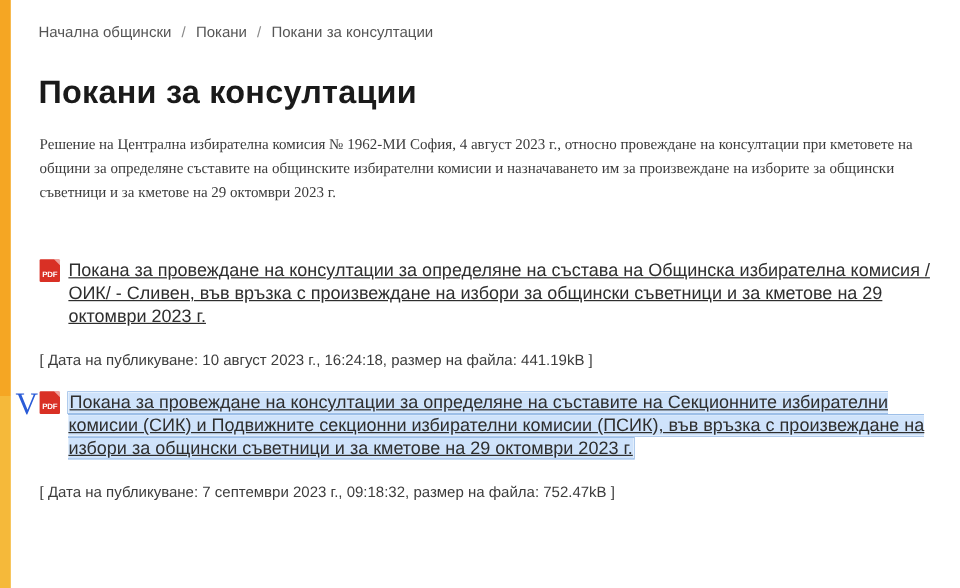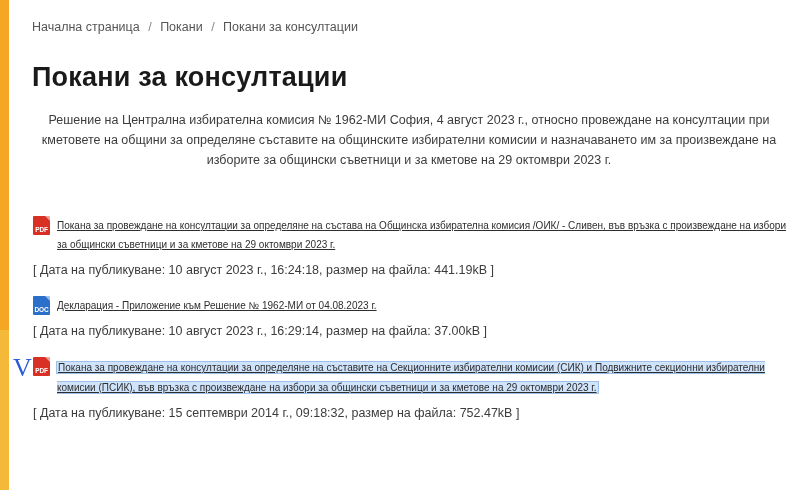--- a/index.html
+++ b/index.html
@@ -72,21 +72,22 @@
     letter-spacing: 0.2px;
   }
   .intro {
     position: absolute;
     left: 24px;
     top: 110px;
     width: 752px;
     font-size: 12.5px;
     line-height: 20px;
     color: #3c3c3c;
-    text-align: center;
+    text-align: left;
+    font-family: Liberation Serif, serif;
   }
   .doc-list {
     position: absolute;
     left: 24px;
     top: 216px;
     width: 755px;
   }
   .doc-item {
     position: relative;
     margin-bottom: 16px;
@@ -117,31 +118,31 @@
     text-align: center;
     font-size: 6.5px;
     font-weight: bold;
     color: #ffffff;
     letter-spacing: -0.2px;
     font-family: "Liberation Sans", sans-serif;
   }
   .icon-pdf { background: #d93025; }
   .icon-doc { background: #2a6fc9; }
   .doc-title {
-    font-size: 10px;
+    font-size: 15px;
     line-height: 19px;
     color: #2e2e2e;
     display: block;
   }
   .doc-meta {
     font-size: 12.5px;
     line-height: 19px;
     color: #3c3c3c;
     display: block;
-    margin-top: 7px;
+    margin-top: 18px;
     margin-left: -24px;
   }
   .doc-item.selected .doc-title {
     background: #cfe3fb;
     box-shadow: 0 0 0 1px #9dbfe8;
     display: inline;
     padding: 0 1px;
   }
   .cursor-mark {
     position: absolute;
@@ -157,21 +158,21 @@
 <body>
 
 <div class="left-accent">
   <div class="seg-top"></div>
   <div class="seg-bottom"></div>
 </div>
 
 <div class="page">
 
   <div class="breadcrumb">
-    <a href="#">Начална страница</a>
+    <a href="#">Начална общински</a>
     <span class="sep">/</span>
     <a href="#">Покани</a>
     <span class="sep">/</span>
     <span>Покани за консултации</span>
   </div>
 
   <h1 class="page-title">Покани за консултации</h1>
 
   <div class="intro">Решение на Централна избирателна комисия № 1962-МИ София, 4 август 2023 г., относно провеждане на консултации при кметовете на общини за определяне съставите на общинските избирателни комисии и назначаването им за произвеждане на изборите за общински съветници и за кметове на 29 октомври 2023 г.</div>
 
@@ -179,34 +180,26 @@
 
     <div class="doc-item">
       <span class="doc-icon icon-pdf">
         <span class="fold"></span>
         <span class="label">PDF</span>
       </span>
       <a class="doc-title" href="#">Покана за провеждане на консултации за определяне на състава на Общинска избирателна комисия /ОИК/ - Сливен, във връзка с произвеждане на избори за общински съветници и за кметове на 29 октомври 2023 г.</a>
       <span class="doc-meta">[ Дата на публикуване: 10 август 2023 г., 16:24:18, размер на файла: 441.19kB ]</span>
     </div>
 
-    <div class="doc-item">
-      <span class="doc-icon icon-doc">
-        <span class="fold"></span>
-        <span class="label">DOC</span>
-      </span>
-      <a class="doc-title" href="#">Декларация - Приложение към Решение № 1962-МИ от 04.08.2023 г.</a>
-      <span class="doc-meta">[ Дата на публикуване: 10 август 2023 г., 16:29:14, размер на файла: 37.00kB ]</span>
-    </div>
 
 
     <div class="doc-item selected">
       <span class="cursor-mark">V</span>
       <span class="doc-icon icon-pdf">
         <span class="fold"></span>
         <span class="label">PDF</span>
       </span>
       <a class="doc-title" href="#">Покана за провеждане на консултации за определяне на съставите на Секционните избирателни комисии (СИК) и Подвижните секционни избирателни комисии (ПСИК), във връзка с произвеждане на избори за общински съветници и за кметове на 29 октомври 2023 г.</a>
-      <span class="doc-meta">[ Дата на публикуване: 15 септември 2014 г., 09:18:32, размер на файла: 752.47kB ]</span>
+      <span class="doc-meta">[ Дата на публикуване: 7 септември 2023 г., 09:18:32, размер на файла: 752.47kB ]</span>
     </div>
 
   </div>
 </div>
 
 </body></html>

